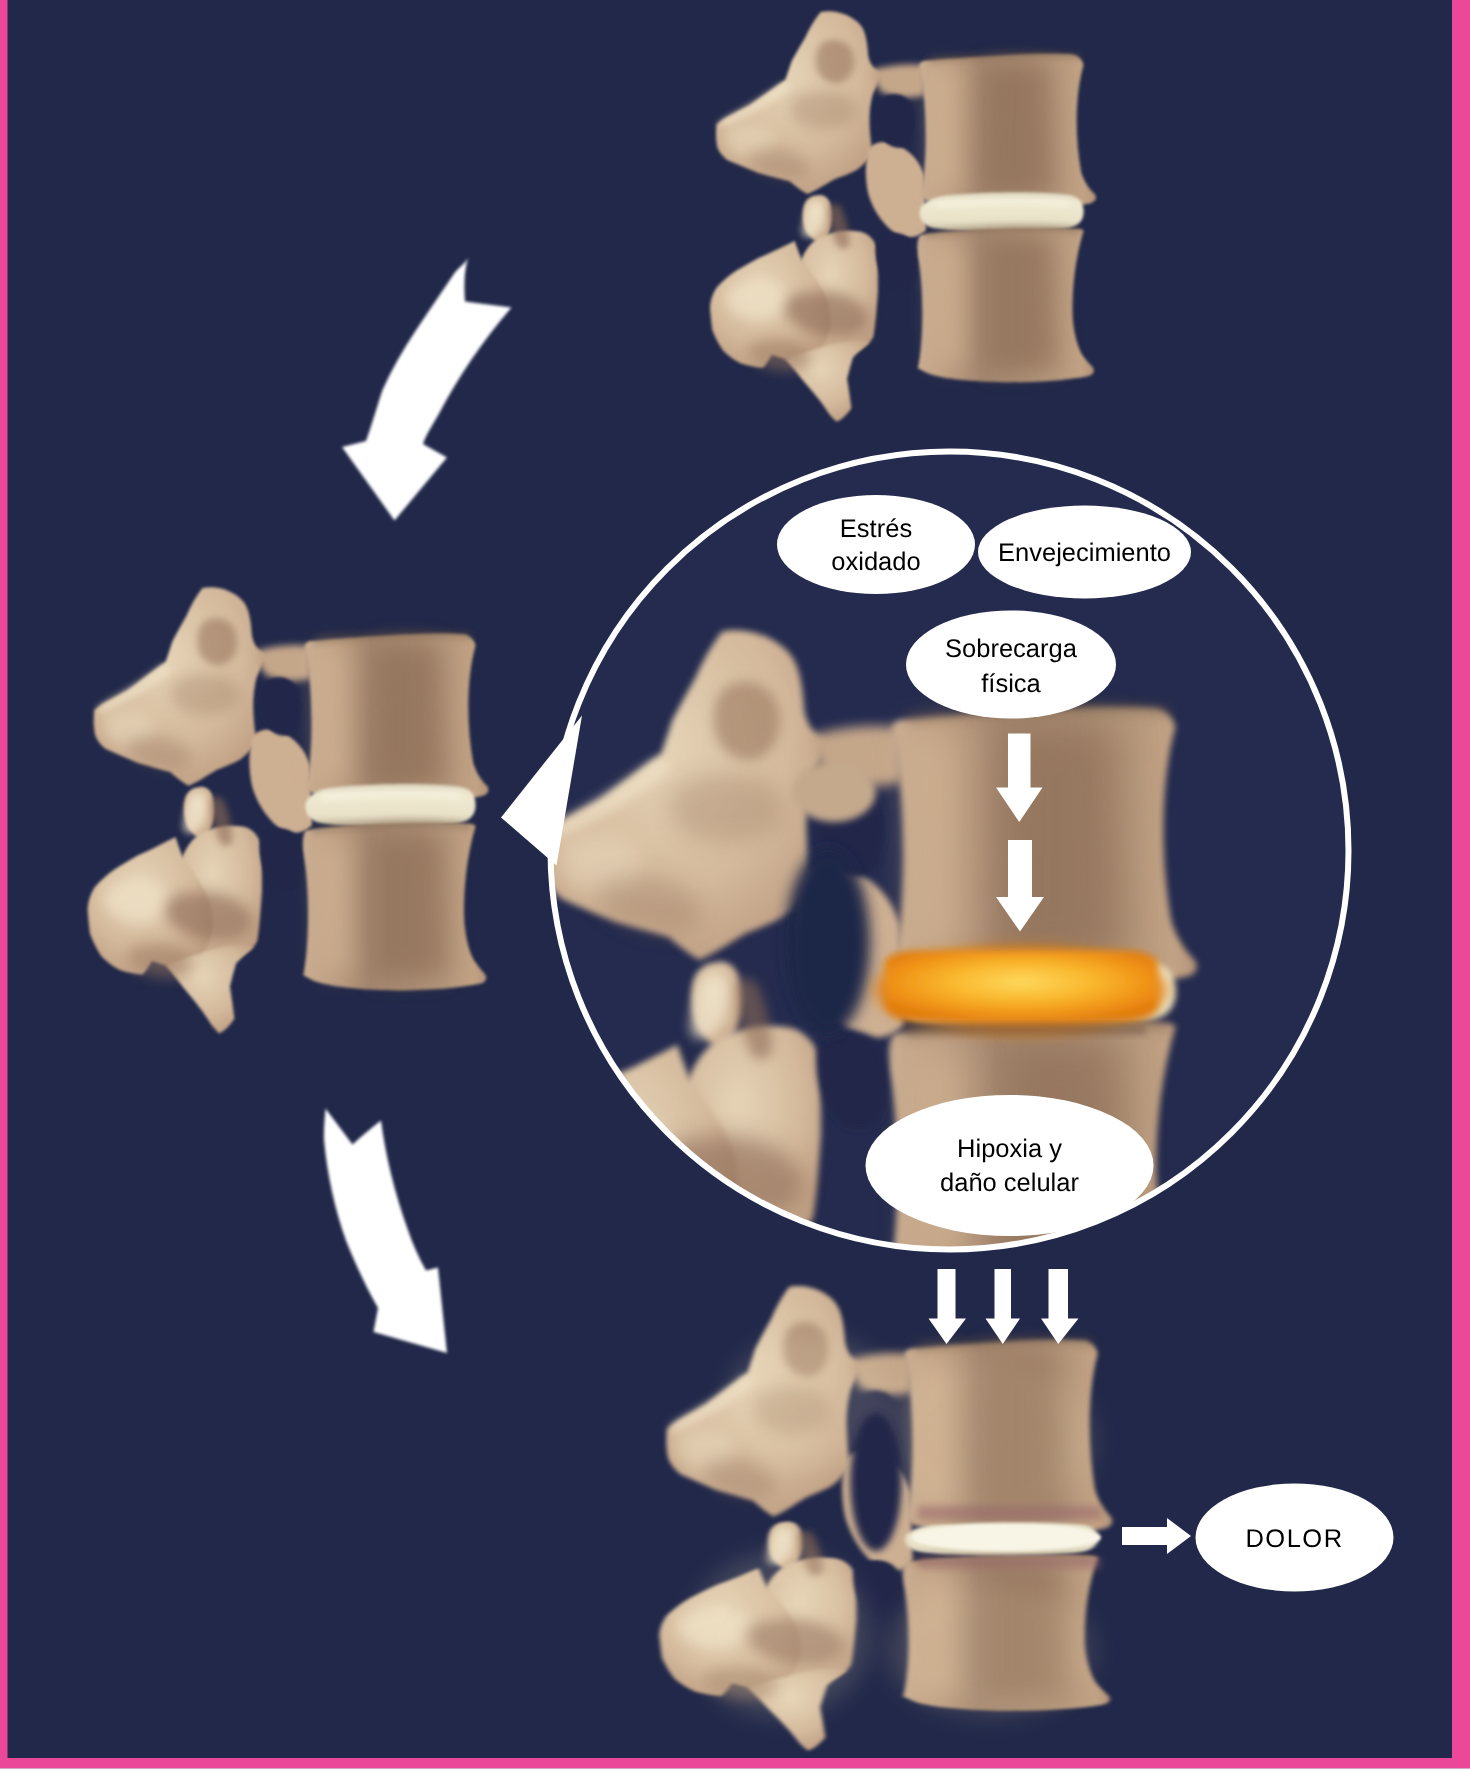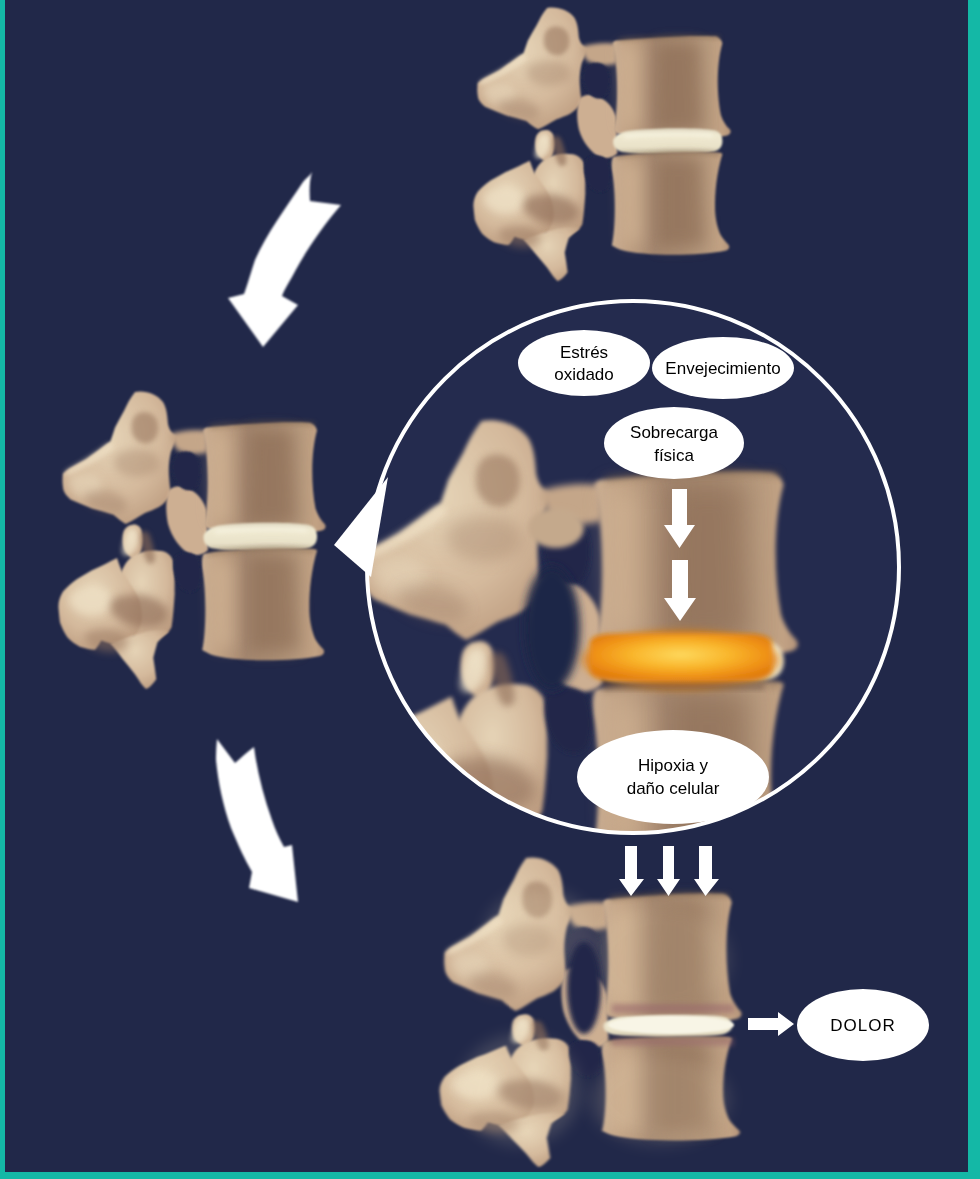--- a/index.html
+++ b/index.html
@@ -1,16 +1,16 @@
 <!DOCTYPE html>
 <html><head>
 <meta charset="utf-8">
 <style>
 html,body{margin:0;padding:0;background:#ffffff;}
-#stage{position:relative;width:980px;height:1179px;background:#14b8a6;overflow:hidden;
+#stage{position:relative;width:980px;height:1179px;background:#ec4899;overflow:hidden;
   font-family:"Liberation Sans", sans-serif;}
 svg{position:absolute;left:0;top:0;}
 </style>
 </head>
 <body>
 <div id="stage">
 <svg width="980" height="1179" viewBox="0 0 980 1179">
 <defs>
   <linearGradient id="gBody" x1="0" y1="0" x2="1" y2="0">
     <stop offset="0" stop-color="#c9ad92"></stop>

